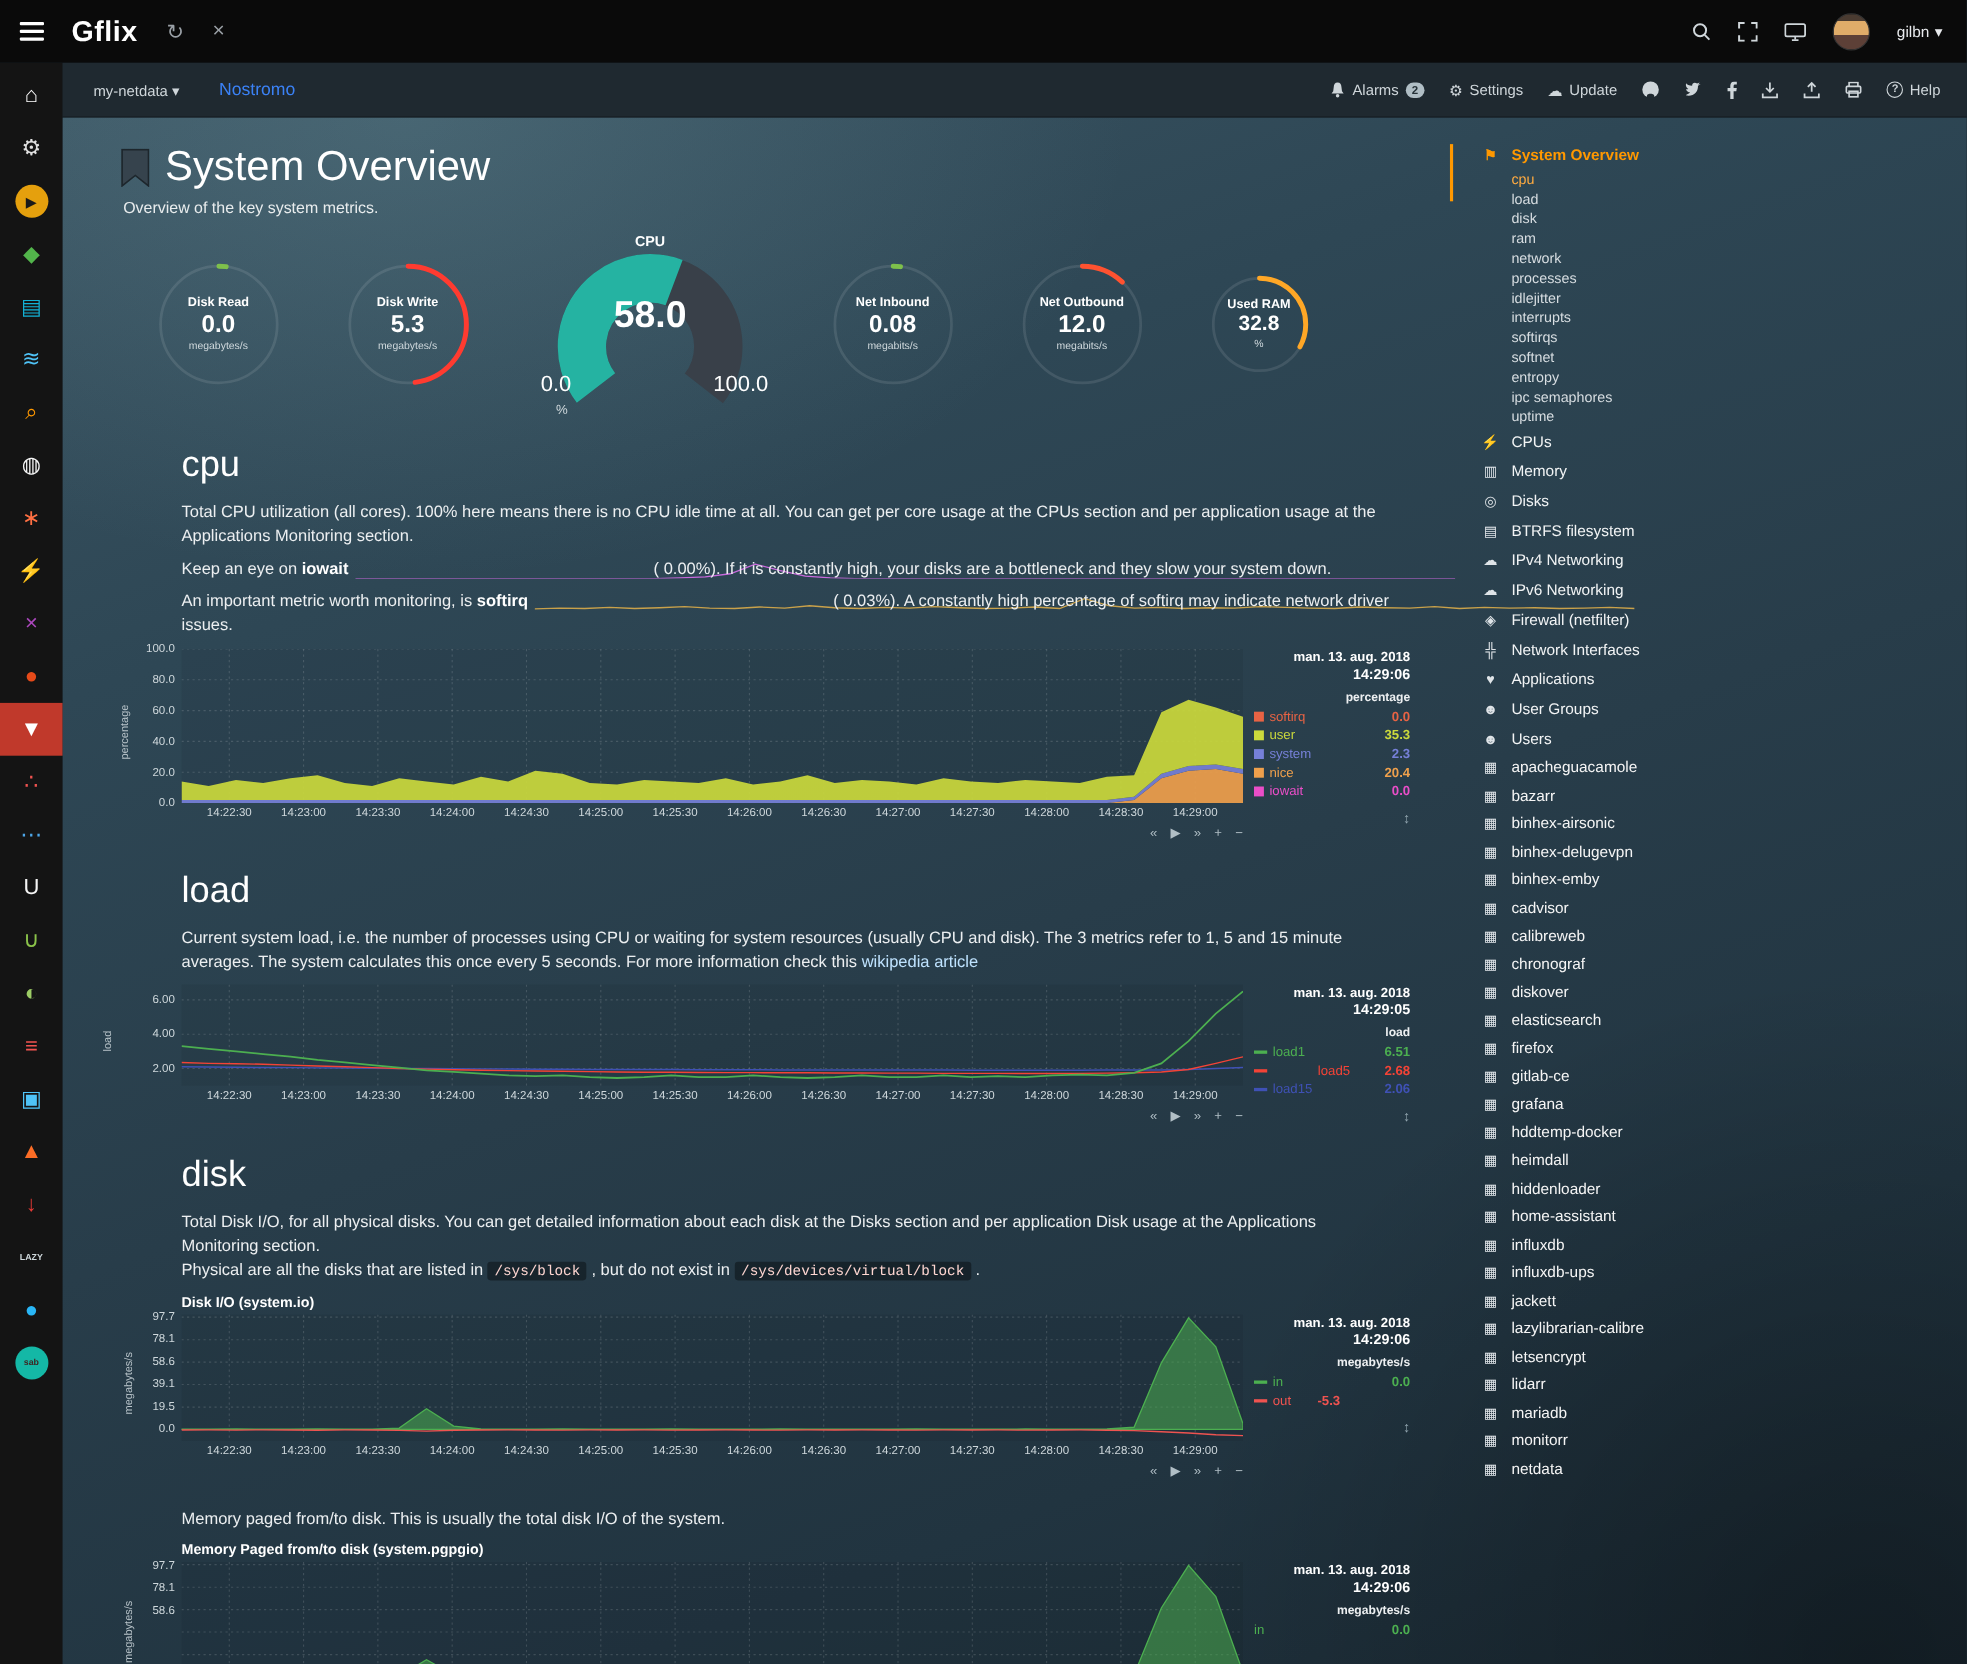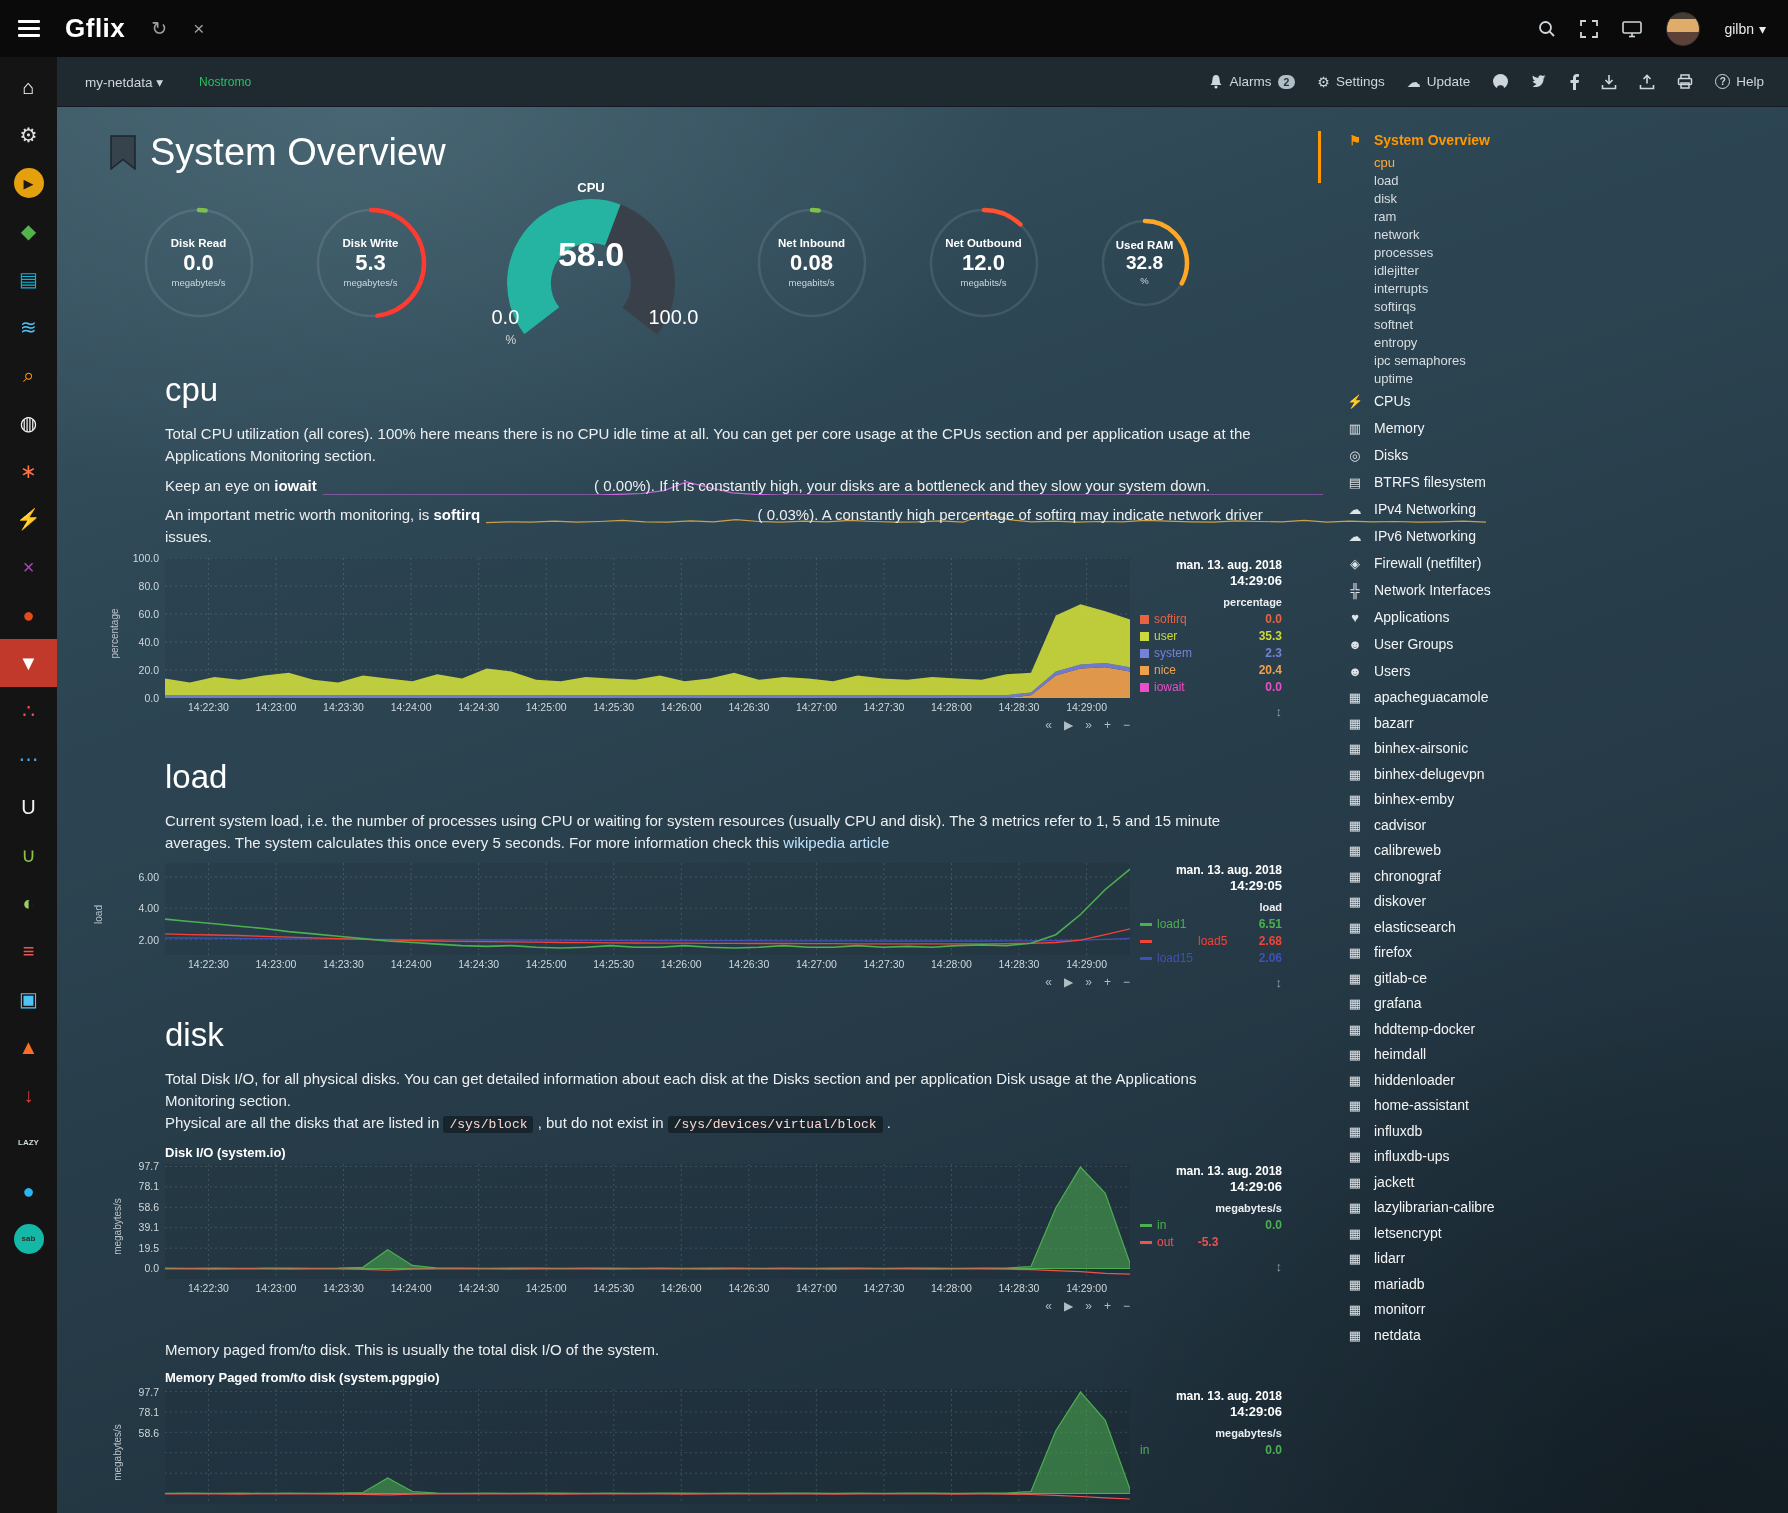--- a/index.html
+++ b/index.html
@@ -24,21 +24,21 @@
   .sb-item{height:48px;display:flex;align-items:center;justify-content:center;cursor:pointer;flex-shrink:0;}
   .sb-item.active{background:#c0392b;}
   .sb-glyph{font-size:20px;line-height:1;}
   .sb-glyph.circle{width:30px;height:30px;border-radius:50%;display:flex;align-items:center;justify-content:center;font-size:13px;}
   .sb-glyph.small{font-size:8px;font-weight:bold;}
   
   .page-col{flex:1;display:flex;flex-direction:column;min-width:0;}
   .nd-nav{height:50px;background:#1f2930;display:flex;align-items:center;padding:0 24px 0 28px;border-bottom:1px solid rgba(0,0,0,0.35);flex-shrink:0;}
   .nd-left{display:flex;align-items:center;gap:36px;}
   .nd-drop{color:#cfd6da;font-size:13.5px;cursor:pointer;}
-  .nd-server{color:#22c55e;font-size:12px;cursor:pointer;}
+  .nd-server{color:#3b82f6;font-size:16px;cursor:pointer;}
   .nd-right{margin-left:auto;display:flex;align-items:center;gap:22px;}
   .nd-item{color:#cfd6da;font-size:13.5px;display:flex;align-items:center;gap:6px;cursor:pointer;}
   .badge{background:#b0bec5;color:#263238;font-size:10.5px;font-weight:bold;border-radius:8px;padding:1px 6px;}
   .q-ico{border:1.5px solid #cfd6da;border-radius:50%;width:15px;height:15px;display:inline-flex;align-items:center;justify-content:center;font-size:10px;font-weight:bold;}
   .glyph-ico{font-size:14px;}
   
   .content-row{flex:1;display:flex;min-width:0;overflow:hidden;
     background:
       radial-gradient(1100px 700px at 18% 0%, rgba(130,175,185,0.22), transparent 60%),
       radial-gradient(900px 900px at 95% 100%, rgba(0,0,0,0.35), transparent 70%),
@@ -301,20 +301,21 @@
 
     <div class="content-row">
       <div class="main">
 
         <div class="page-header">
           <svg width="26" height="35" viewBox="0 0 26 35">
               <path d="M1 1 H25 V34 L13 24.5 L1 34 Z" fill="#36434d" stroke="#1d262c" stroke-width="1.5"></path>
             </svg>
           <span class="page-title">System Overview</span>
         </div>
+        <div class="page-subtitle">Overview of the key system metrics.</div>
 
         <div class="gauge-row">
             <div class="gauge-ring"><svg width="118" height="118">
                 <g transform="translate(59,59) rotate(-90)">
                   <circle r="53" fill="none" stroke="rgba(255,255,255,0.10)" stroke-width="2.5"></circle>
                   <circle r="53" fill="none" stroke="#7ec04b" stroke-width="4.5" stroke-linecap="round" stroke-dasharray="6.7 333.0"></circle>
                 </g>
               </svg><div class="ring-inner">
                 <div class="ring-label">Disk Read</div>
                 <div class="ring-value">0.0</div>

